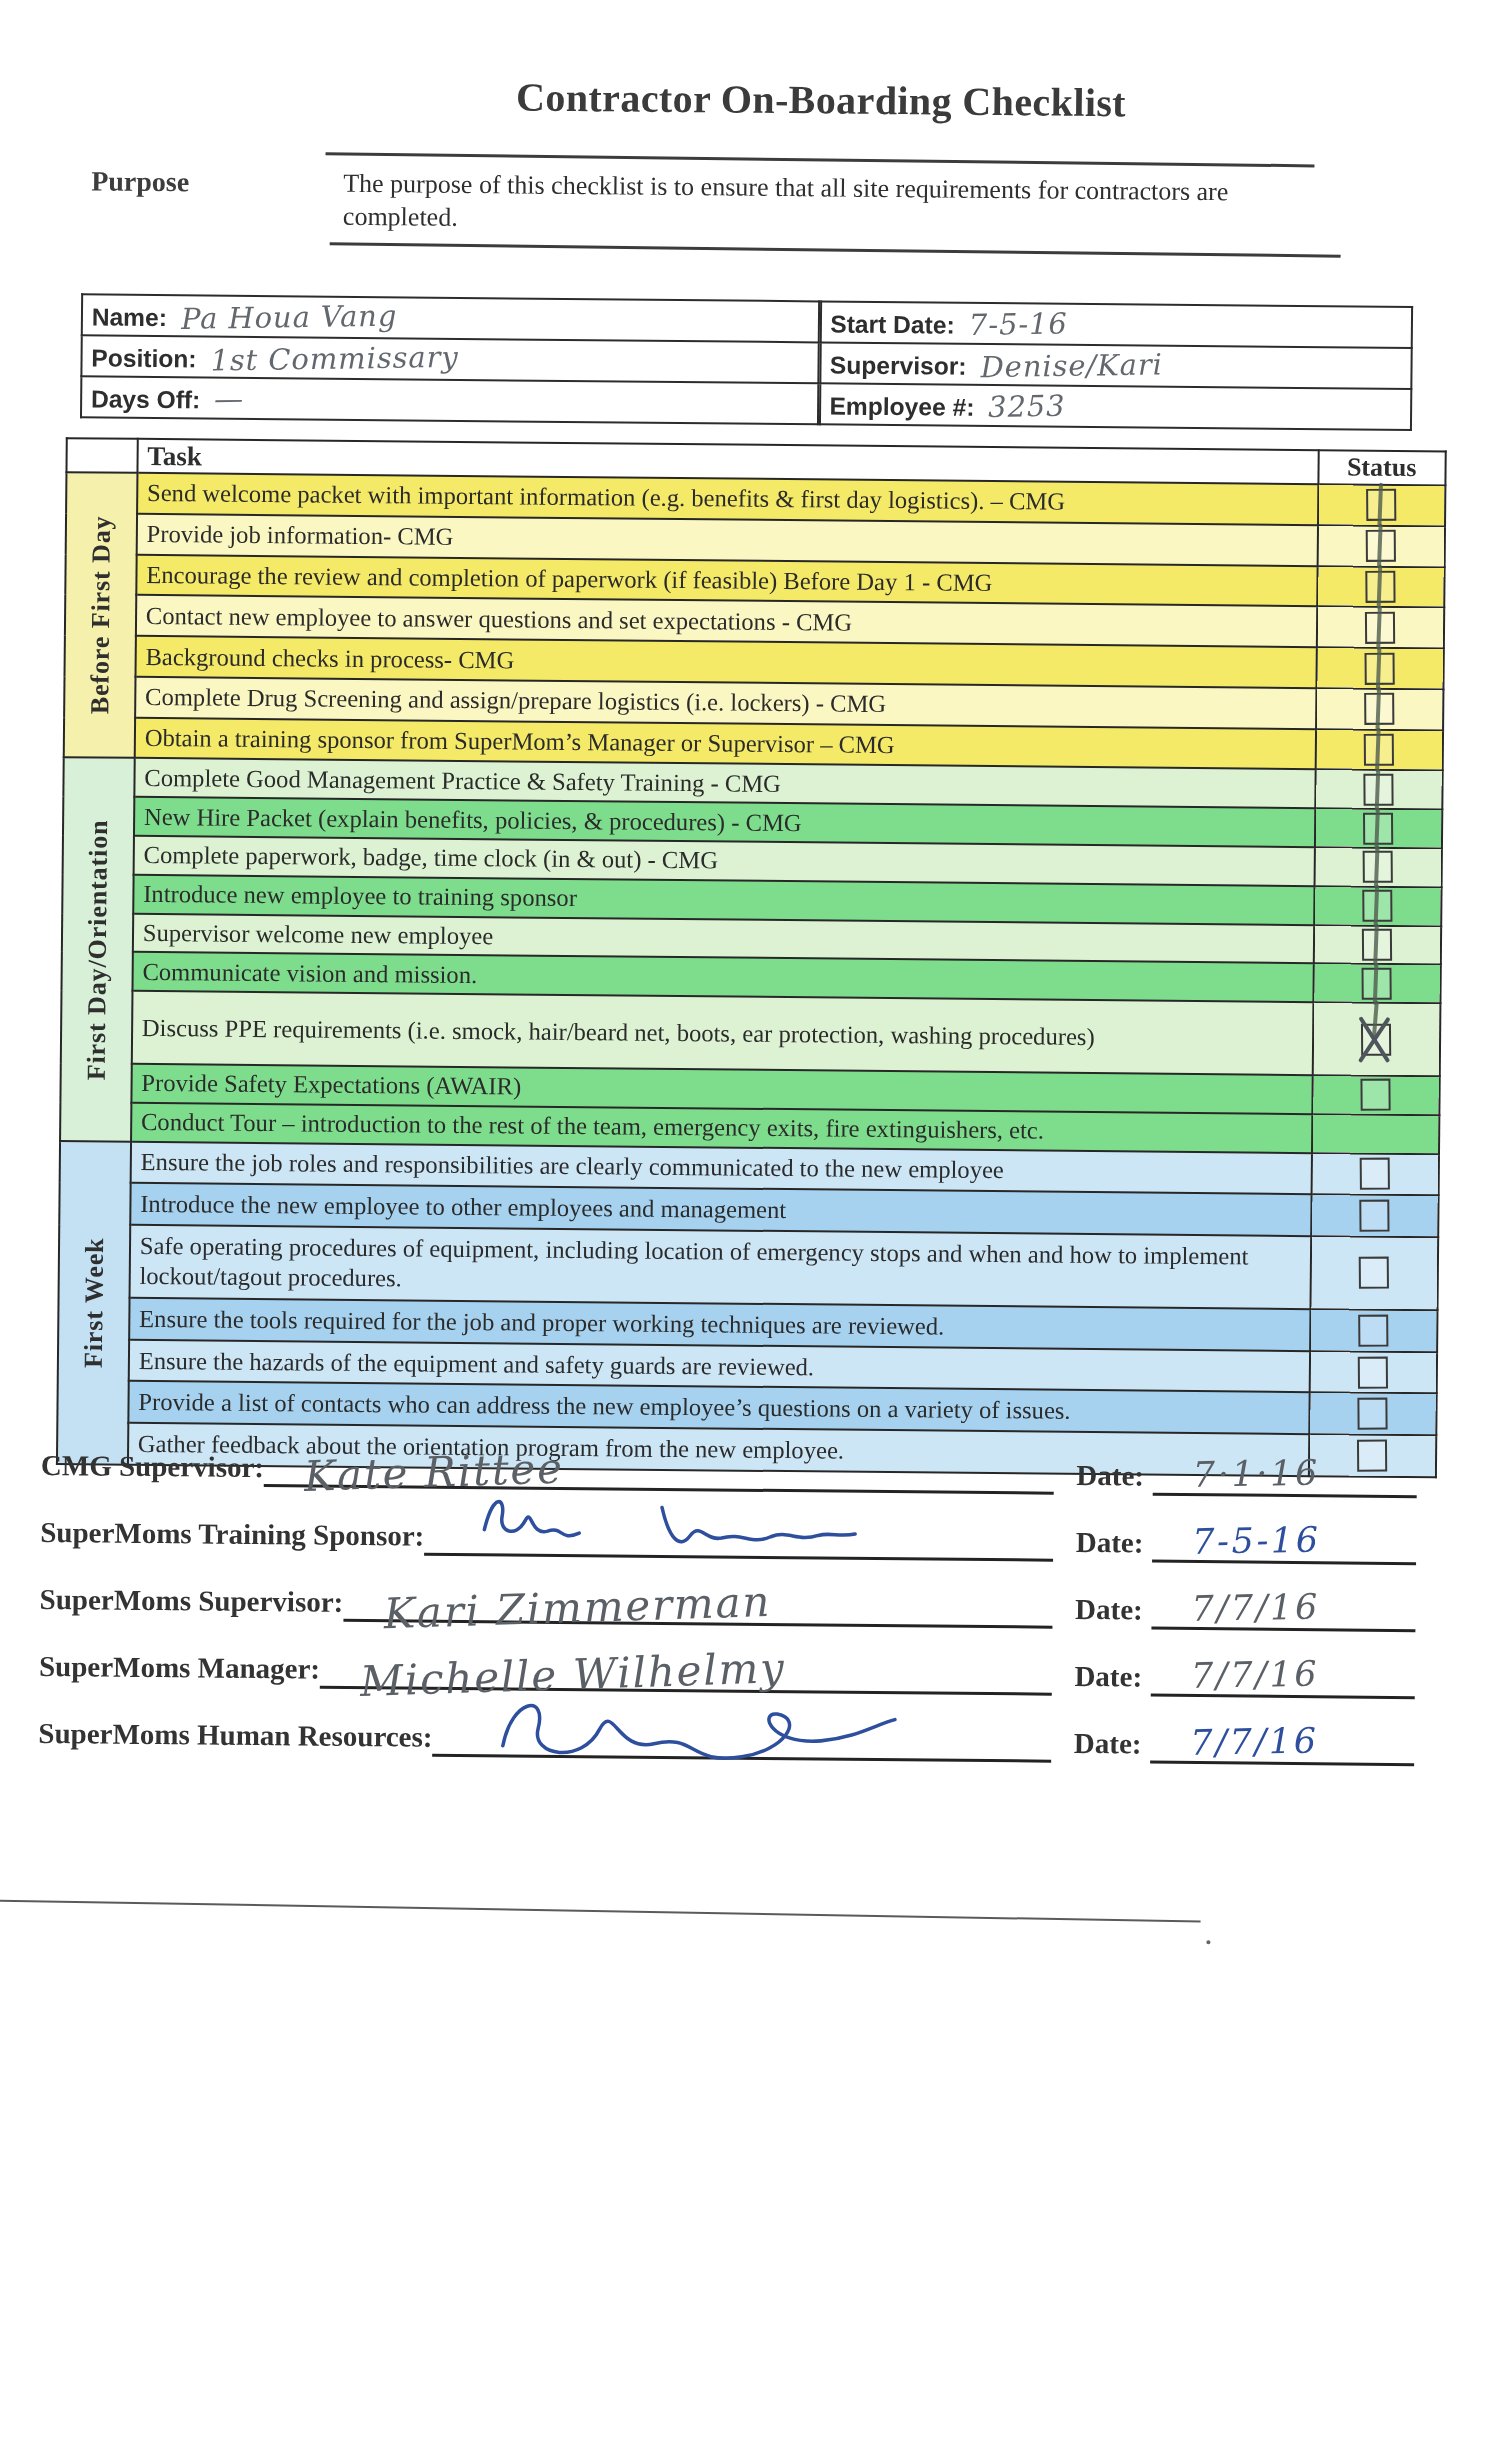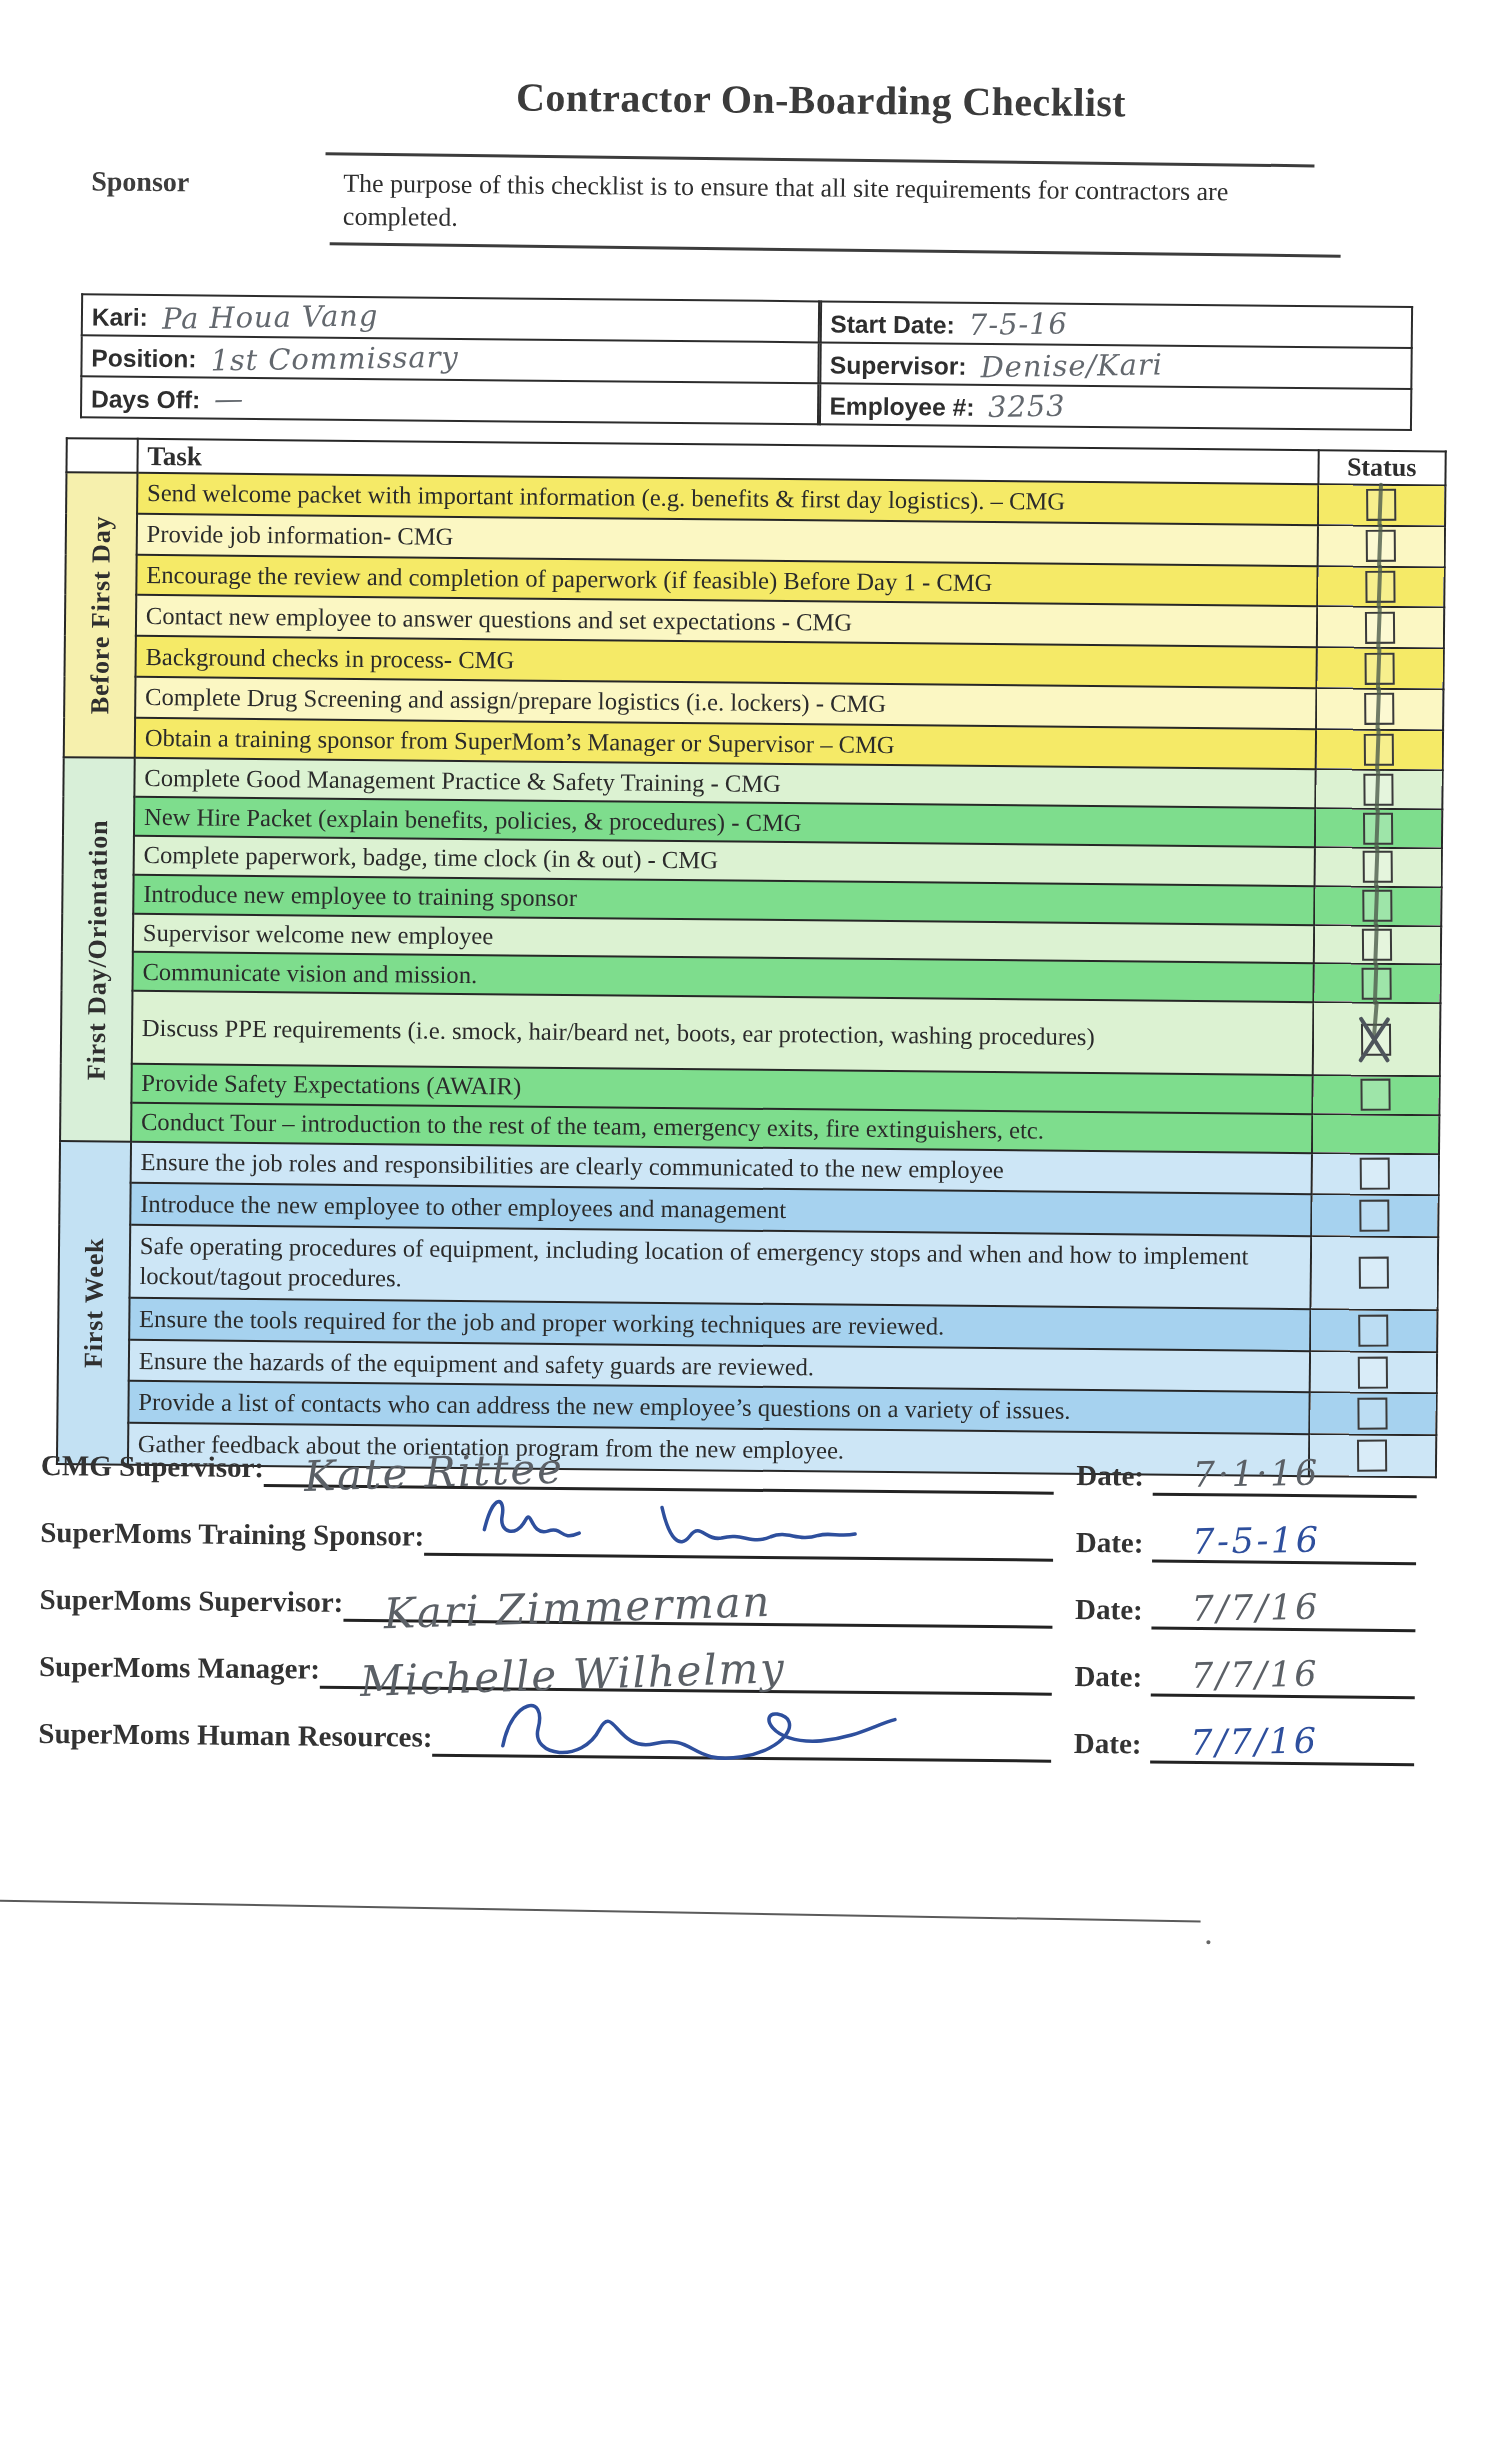--- a/index.html
+++ b/index.html
@@ -75,29 +75,29 @@
   .footer-dot{position:absolute;left:1225px;top:1929px;width:4.4px;height:3.5px;background:#666;border-radius:50%;}
 </style>
 </head>
 <body>
 
 <div id="sheet">
 
   <div class="title">Contractor On-Boarding Checklist</div>
   <div class="rule rule-title"></div>
 
-  <div class="purpose-label">Sponsor</div>
+  <div class="purpose-label">Purpose</div>
   <div class="purpose-text">The purpose of this checklist is to ensure that all site requirements for contractors are completed.</div>
   <div class="rule rule-purpose"></div>
 
   <div class="info-wrap">
     <table class="info left">
         <tbody id="info-left">
           <tr>
-            <td><span class="ilabel">Kari:</span><span class="hw">Pa Houa Vang</span></td>
+            <td><span class="ilabel">Name:</span><span class="hw">Pa Houa Vang</span></td>
           </tr>
           <tr>
             <td><span class="ilabel">Position:</span><span class="hw">1st Commissary</span></td>
           </tr>
           <tr>
             <td><span class="ilabel">Days Off:</span><span class="hw">—</span></td>
           </tr>
         </tbody>
       </table>
     <table class="info right">

